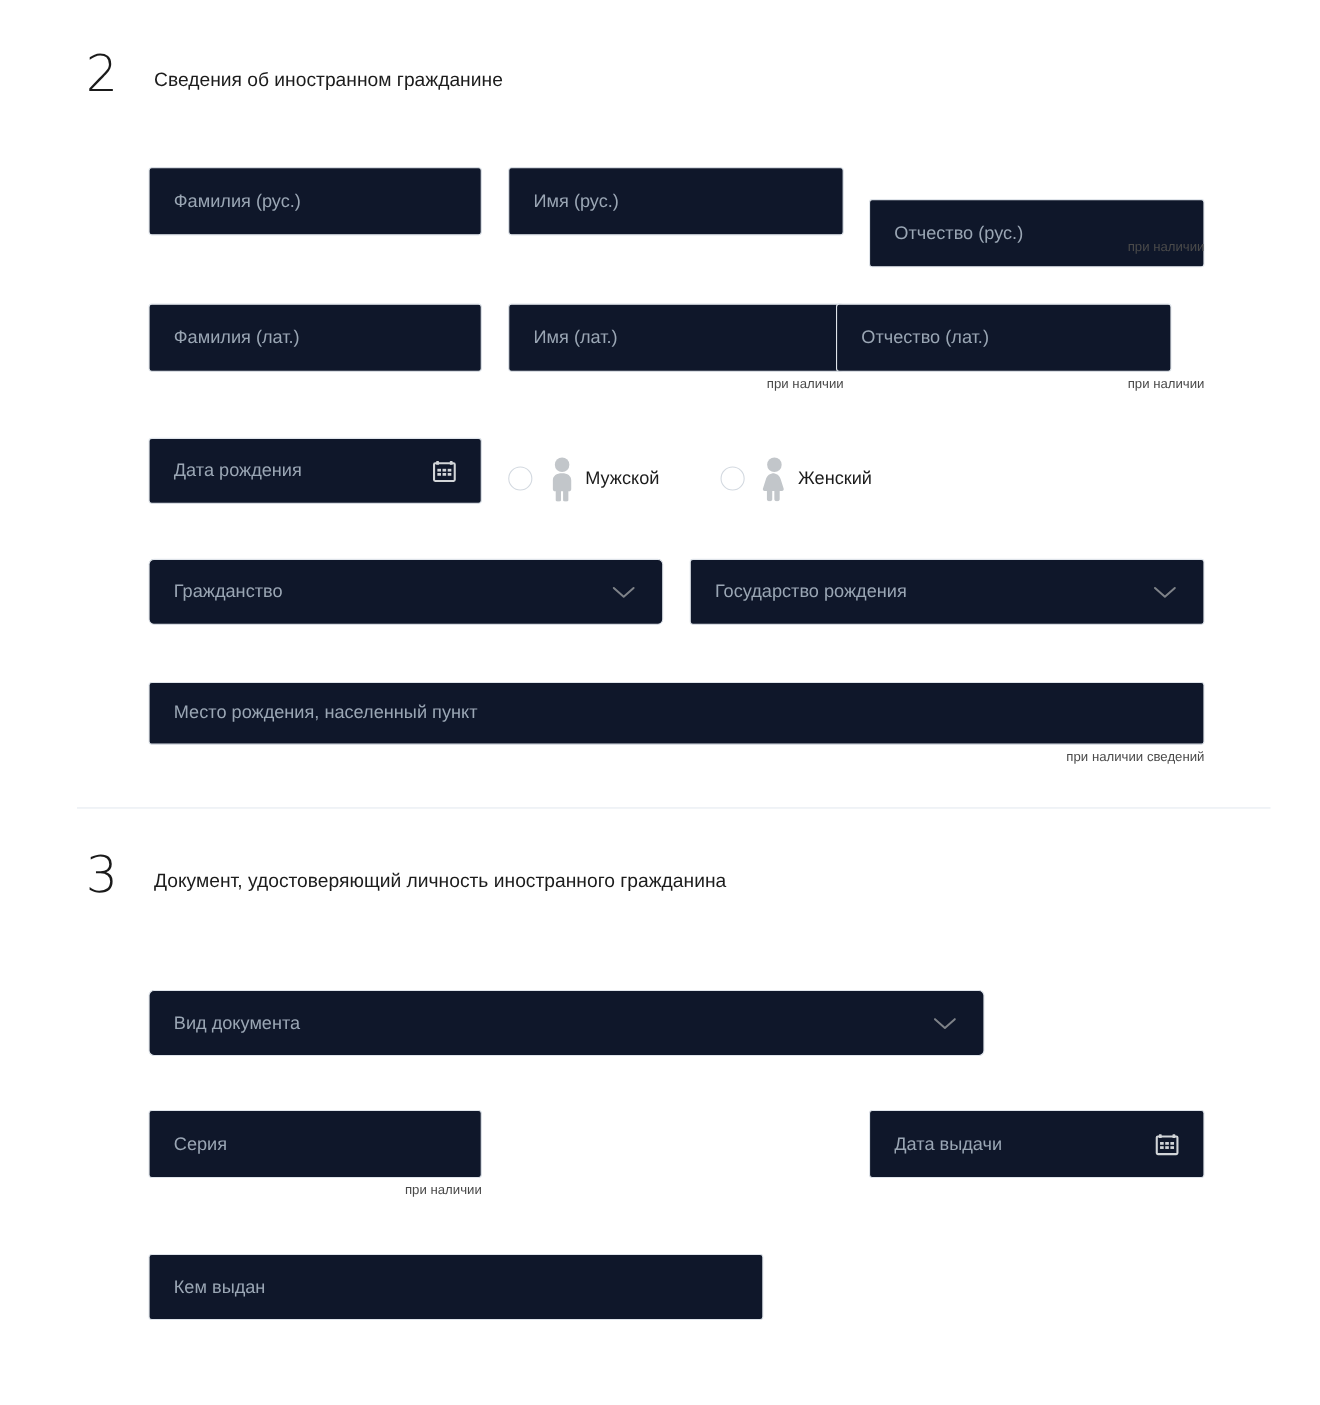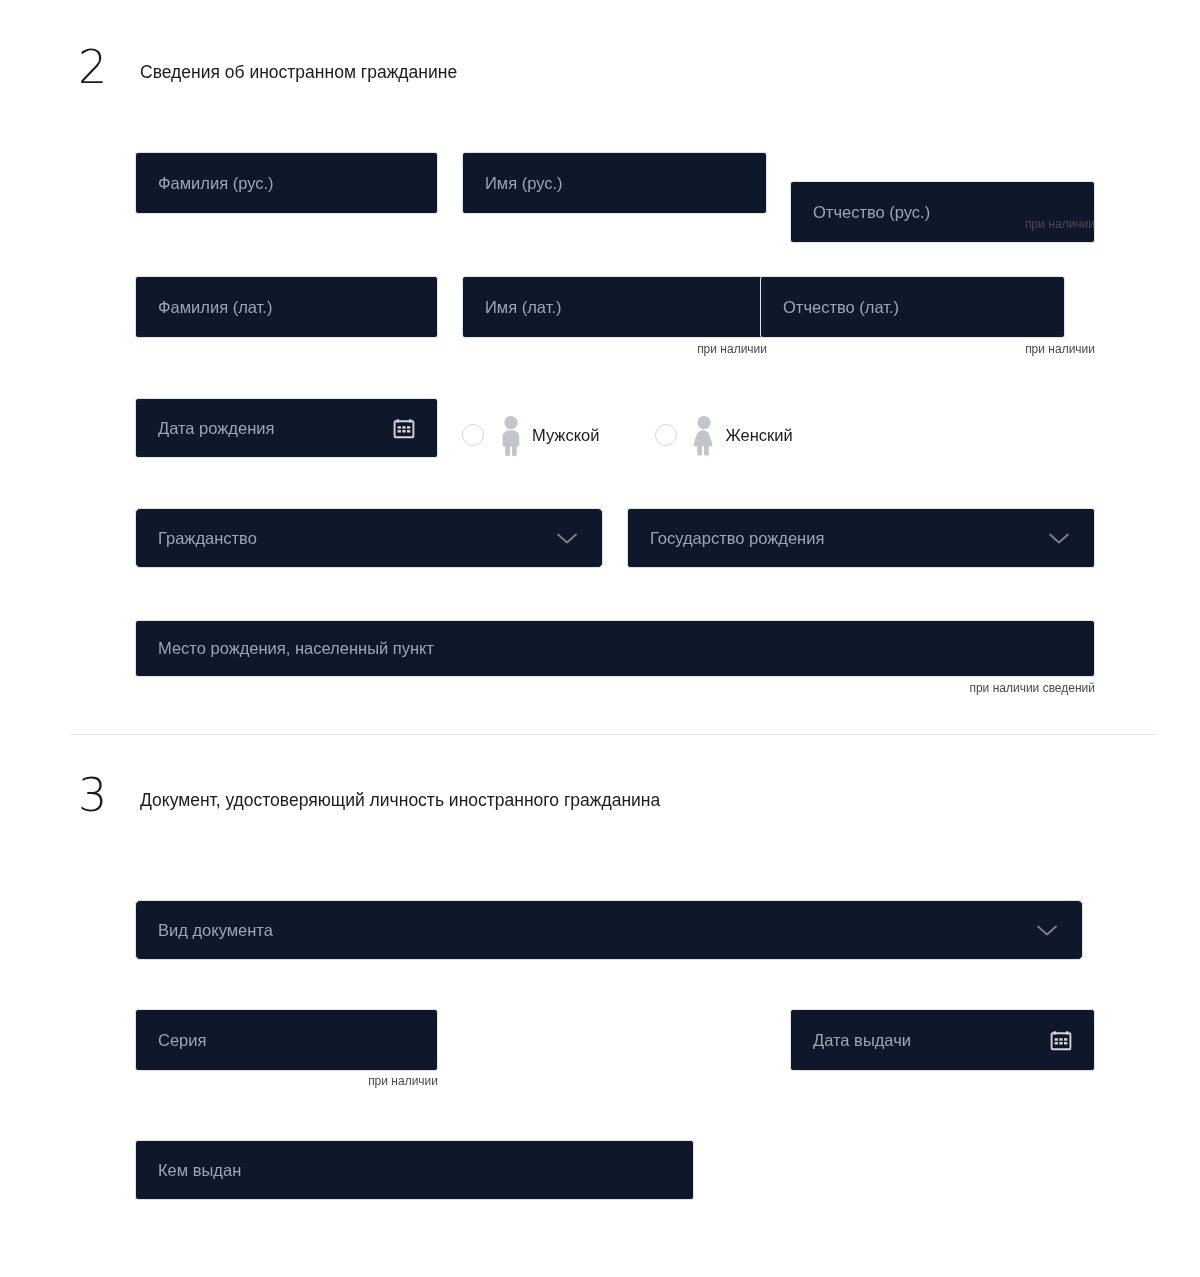--- a/index.html
+++ b/index.html
@@ -185,21 +185,21 @@
   </div>
   <div class="hint" style="left:695px; top:681px; width:400px;">при наличии сведений</div>
 
   <div class="divider" style="left:70px; top:734px; width:1085px;"></div>
 
   <div class="section-head" style="left:78px; top:772px;">
     <div class="section-num">3</div>
     <div class="section-title">Документ, удостоверяющий личность иностранного гражданина</div>
   </div>
 
-  <div class="field" style="left:135px; top:900px; width:948px; height:60px; border-radius:5px;gap:40px;">
+  <div class="field" style="left:135px; top:900px; width:760px; height:60px; border-radius:5px;gap:40px;">
     <span class="ph">Вид документа</span>
     <svg class="chev" viewBox="0 0 26 16">
       <path d="M4 4.5 L13 12.5 L22 4.5" fill="none" stroke="#7e8288" stroke-width="1.8" stroke-linecap="round" stroke-linejoin="round"></path>
     </svg>
   </div>
 
   <div class="field" style="left:135px; top:1009px; width:303px; height:62px;">
     <span class="ph">Серия</span>
   </div>
   <div class="hint" style="left:138px; top:1074px; width:300px;">при наличии</div>

